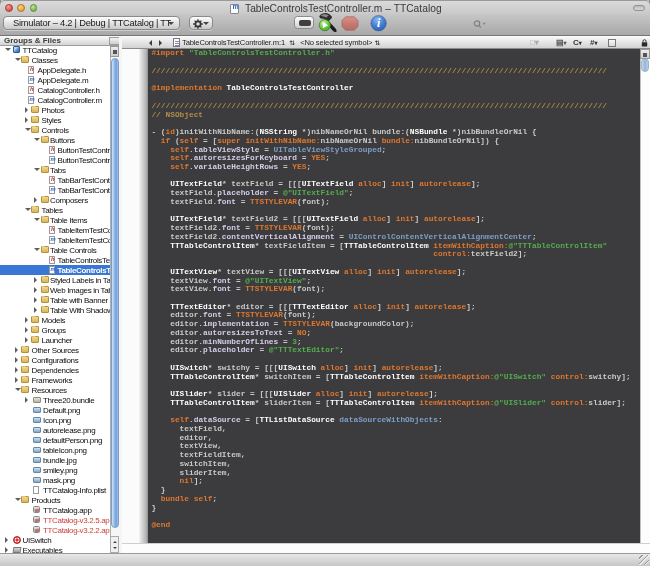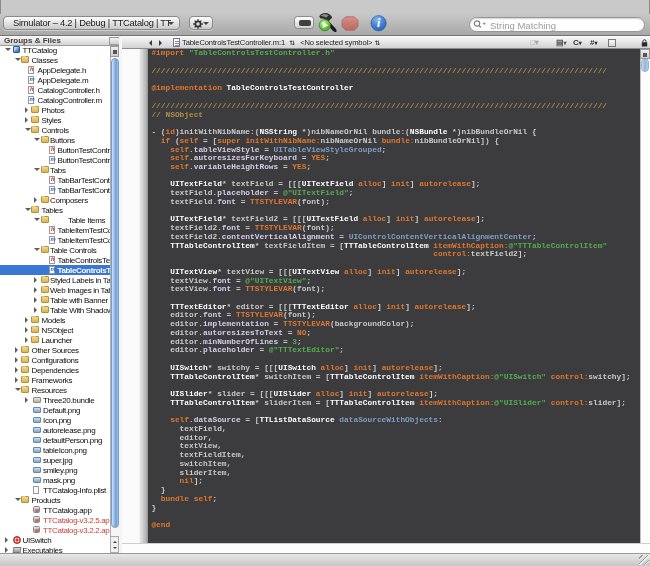--- a/index.html
+++ b/index.html
@@ -119,20 +119,28 @@
 #statusbar { position:absolute; left:0; top:553px; width:650px; height:13px;
   background:linear-gradient(#e8e8e8,#c6c6c6); border-top:1px solid #9a9a9a; }
 #grip { position:absolute; right:1px; bottom:1px; width:10px; height:10px;
   background:repeating-linear-gradient(135deg, transparent 0 2px, #999 2px 3px, #eee 3px 4px); }
 
 #tbicons { position:absolute; left:316px; top:12px; }
 #navlock { position:absolute; left:640.5px; top:39px; }
 </style></head>
 <body>
 <div id="win">
+  <div id="titlebar">
+    <div class="light" id="lr"></div>
+      <div class="light" id="lo"></div>
+      <div class="light" id="lg"></div>
+    <div id="titleicon"></div>
+    <div id="title">TableControlsTestController.m – TTCatalog</div>
+    <div id="pill"></div>
+  </div>
   <div id="toolbar">
     <div class="tbtn" id="popup1">
         <span>Simulator – 4.2 | Debug | TTCatalog | TTC...</span>
         <i></i>
       </div>
     <div class="tbtn" id="gearbtn">
         <svg width="10" height="10" viewBox="0 0 10 10" style="position:absolute;left:3px;top:2px">
           <circle cx="5" cy="5" r="2.6" fill="none" stroke="#333" stroke-width="1.6"></circle>
           <g stroke="#333" stroke-width="1.3">
             <line x1="5" y1="0.2" x2="5" y2="2"></line>
@@ -178,23 +186,20 @@
     </g>
     <path d="M29.7 4.8 L38.3 4.8 L42 8.5 L42 14.5 L38.3 18.2 L29.7 18.2 L26 14.5 L26 8.5 Z" fill="url(#sg)" stroke="#a2615c" stroke-width="0.7"></path>
     <circle cx="62.6" cy="11.2" r="7.7" fill="url(#bg)" stroke="#2a5394" stroke-width="0.5"></circle>
     <text x="62.8" y="15.4" font-family="Liberation Serif, serif" font-size="12.5" font-style="italic" font-weight="bold" fill="#fff" text-anchor="middle">i</text>
   </svg>
   <svg style="position:absolute;left:472px;top:19px;z-index:5" width="16" height="11" viewBox="0 0 16 11">
     <circle cx="5" cy="4.5" r="2.7" fill="none" stroke="#808080" stroke-width="1.2"></circle>
     <line x1="7" y1="6.5" x2="8.8" y2="8.4" stroke="#808080" stroke-width="1.4"></line>
     <path d="M10.5 3.8 l3.4 0 l-1.7 2.2 z" fill="#888"></path>
   </svg>
-  <div id="searchf">
-      <span class="ph">String Matching</span>
-    </div>
 
   <div id="sidebg"></div>
   <div id="tree">
 <div class="trow" style="top:9.2px">
         <i class="tri-v" style="left:5px"></i>
         <i class="ic ic-proj" style="left:13px"></i>
         <span class="lbl" style="left:22.5px">TTCatalog</span>
       </div>
 <div class="trow" style="top:19.2px">
         <i class="tri-v" style="left:15px"></i>
@@ -264,21 +269,21 @@
         <span class="lbl" style="left:50px">Composers</span>
       </div>
 <div class="trow" style="top:169.2px">
         <i class="tri-v" style="left:25px"></i>
         <i class="ic ic-folder" style="left:31px"></i>
         <span class="lbl" style="left:41.5px">Tables</span>
       </div>
 <div class="trow" style="top:179.2px">
         <i class="tri-v" style="left:34px"></i>
         <i class="ic ic-folder" style="left:40.5px"></i>
-        <span class="lbl" style="left:68px">Table Items</span>
+        <span class="lbl" style="left:50px">Table Items</span>
       </div>
 <div class="trow" style="top:189.2px">
         <i class="ic ic-doch" style="left:49px"></i>
         <span class="lbl" style="left:57.5px">TableItemTestController.h</span>
       </div>
 <div class="trow" style="top:199.2px">
         <i class="ic ic-docm" style="left:49px"></i>
         <span class="lbl" style="left:57.5px">TableItemTestController.m</span>
       </div>
 <div class="trow" style="top:209.2px">
@@ -315,21 +320,21 @@
         <span class="lbl" style="left:50px">Table With Shadow</span>
       </div>
 <div class="trow" style="top:279.2px">
         <i class="tri-r" style="left:25px"></i>
         <i class="ic ic-folder" style="left:31px"></i>
         <span class="lbl" style="left:41.5px">Models</span>
       </div>
 <div class="trow" style="top:289.2px">
         <i class="tri-r" style="left:25px"></i>
         <i class="ic ic-folder" style="left:31px"></i>
-        <span class="lbl" style="left:41.5px">NSObject</span>
+        <span class="lbl" style="left:41.5px">Groups</span>
       </div>
 <div class="trow" style="top:299.2px">
         <i class="tri-r" style="left:25px"></i>
         <i class="ic ic-folder" style="left:31px"></i>
         <span class="lbl" style="left:41.5px">Launcher</span>
       </div>
 <div class="trow" style="top:309.2px">
         <i class="tri-r" style="left:15px"></i>
         <i class="ic ic-folder" style="left:21px"></i>
         <span class="lbl" style="left:31.5px">Other Sources</span>
@@ -374,21 +379,21 @@
 <div class="trow" style="top:399.2px">
         <i class="ic ic-img" style="left:33px"></i>
         <span class="lbl" style="left:43px">defaultPerson.png</span>
       </div>
 <div class="trow" style="top:409.2px">
         <i class="ic ic-img" style="left:33px"></i>
         <span class="lbl" style="left:43px">tableIcon.png</span>
       </div>
 <div class="trow" style="top:419.2px">
         <i class="ic ic-img" style="left:33px"></i>
-        <span class="lbl" style="left:43px">super.jpg</span>
+        <span class="lbl" style="left:43px">bundle.jpg</span>
       </div>
 <div class="trow" style="top:429.2px">
         <i class="ic ic-img" style="left:33px"></i>
         <span class="lbl" style="left:43px">smiley.png</span>
       </div>
 <div class="trow" style="top:439.2px">
         <i class="ic ic-img" style="left:33px"></i>
         <span class="lbl" style="left:43px">mask.png</span>
       </div>
 <div class="trow" style="top:449.2px">

